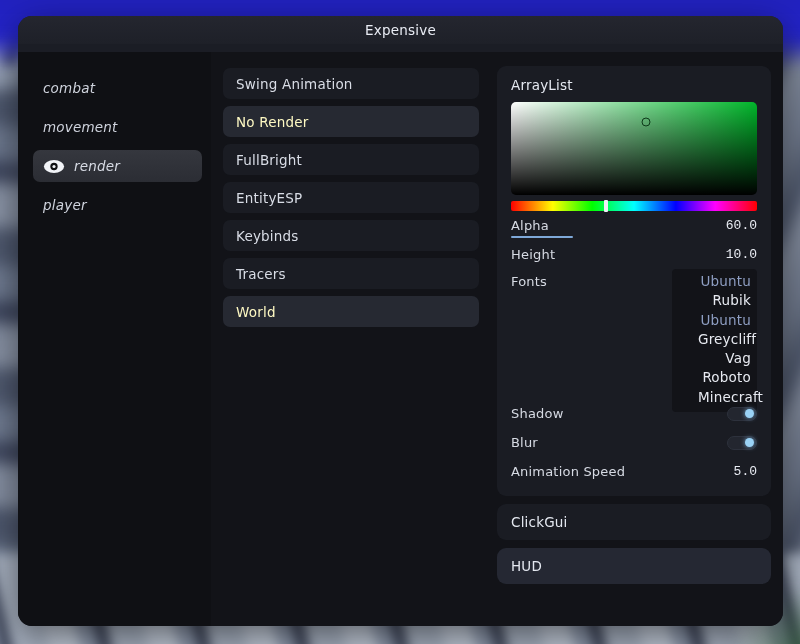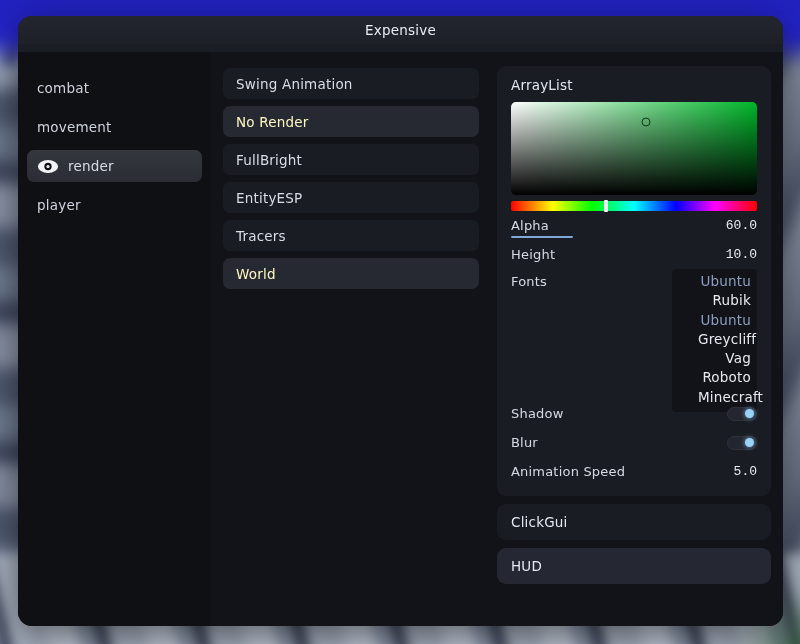--- a/index.html
+++ b/index.html
@@ -83,22 +83,23 @@
     position: absolute;
     left: 0; right: 0; top: 36px; bottom: 0;
     display: flex;
     padding: 0;
   }
 
   
   #sidebar {
     width: 193px;
     background: #0f1014;
-    padding: 20px 9px 0 9px;
+    padding: 20px 9px 0 15px;
     flex: 0 0 auto;
+    font-style: italic;
   }
   .cat {
     height: 32px;
     display: flex; align-items: center;
     padding: 0 10px;
     margin-bottom: 7px;
     border-radius: 7px;
     color: #cfd3dd;
     font-size: 13.5px;
     letter-spacing: .2px;
@@ -304,20 +305,23 @@
         <span>Swing Animation</span>
       </div>
       <div class="module on">
         <span>No Render</span>
       </div>
       <div class="module">
         <span>FullBright</span>
       </div>
       <div class="module">
         <span>EntityESP</span>
+      </div>
+      <div class="module">
+        <span>Keybinds</span>
       </div>
       <div class="module">
         <span>Tracers</span>
       </div>
       <div class="module on">
         <span>World</span>
       </div>
     </div>
 
     <div id="settings">

